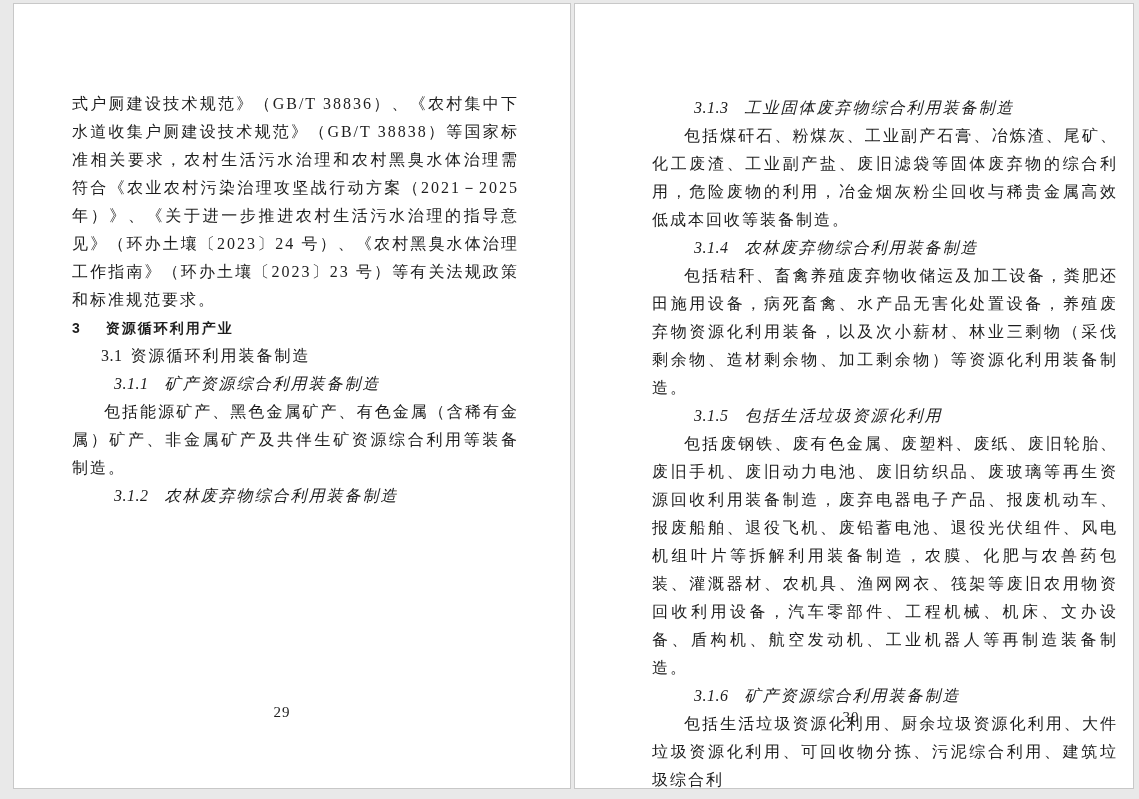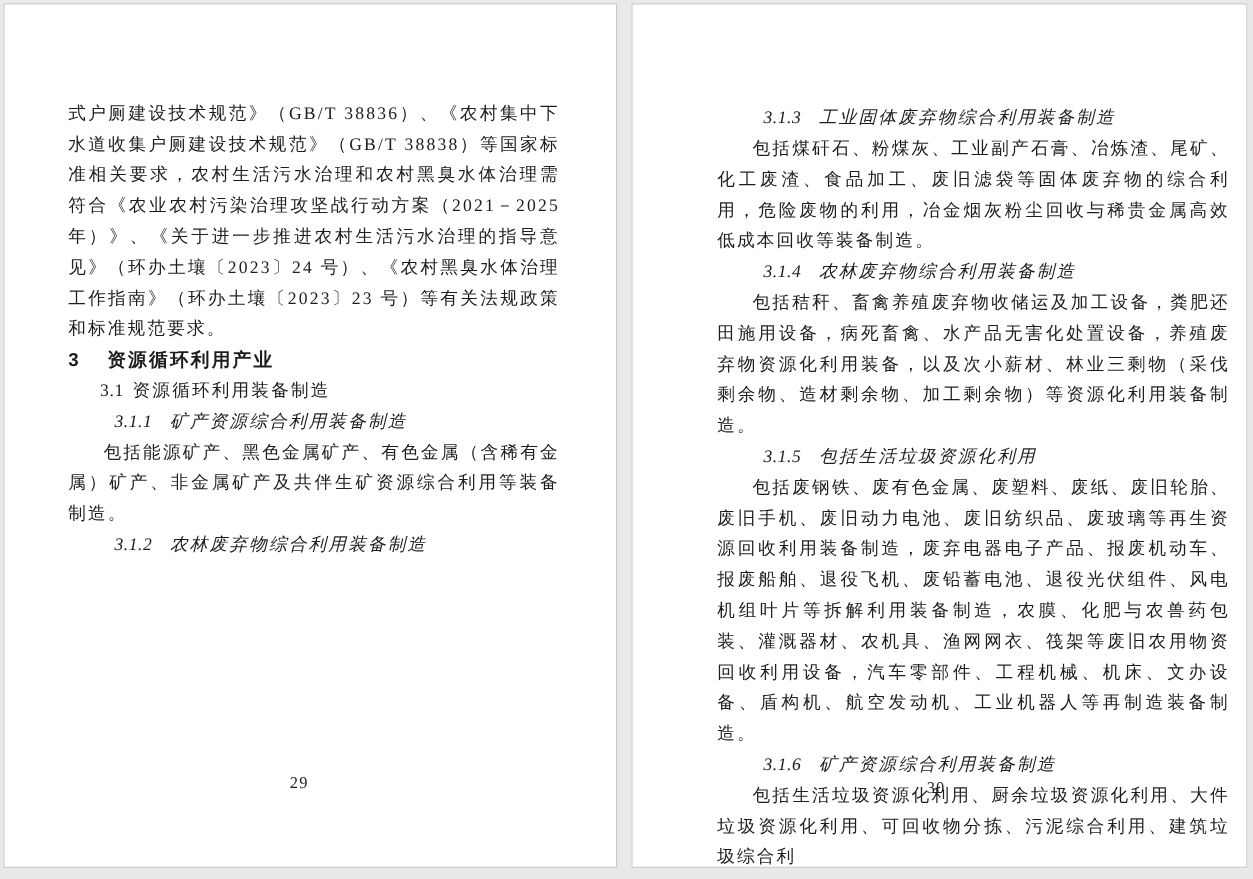--- a/index.html
+++ b/index.html
@@ -15,21 +15,21 @@
     font-family: "Liberation Serif", "DejaVu Serif", serif;
   }
   .page {
     position: absolute;
     top: 3px;
     height: 786px;
     background: #ffffff;
     border: 1px solid #c8c8c8;
     box-sizing: border-box;
   }
-  #pageL { left: 3px;   width: 558px; }
+  #pageL { left: 13px;   width: 558px; }
   #pageR { left: 574px; width: 560px; }
 
   .content {
     position: absolute;
     color: #1d1d1d;
     font-size: 16px;
     line-height: 28px;
     letter-spacing: 2px;
     text-align: justify;
     text-justify: inter-character;
@@ -38,21 +38,21 @@
   #pageR .content { left: 77px; right: 15px; top: 90px; }
 
   p { margin: 0; padding: 0; }
 
   .para { text-indent: 2em; }
   .para.cont { text-indent: 0; }
 
   .h-chapter {
     font-family: "Liberation Sans", "DejaVu Sans", sans-serif;
     font-weight: 700;
-    font-size: 17px;
+    font-size: 14px;
     letter-spacing: 2px;
   }
   .h-chapter .num { margin-right: 24px; }
 
   .h-section {
     margin-left: 29px;
   }
   .h-section .num { margin-right: 8px; letter-spacing: 0.5px; }
 
   .h-sub {
@@ -104,21 +104,21 @@
 
     <div class="page-num">29</div>
   </div>
 
   <div class="page" id="pageR">
     <div class="content">
 
       <p class="h-sub">
         <span class="num">3.1.3</span><span>工业固体废弃物综合利用装备制造</span>
       </p>
-      <p class="para">包括煤矸石、粉煤灰、工业副产石膏、冶炼渣、尾矿、化工废渣、食品加工、废旧滤袋等固体废弃物的综合利用，危险废物的利用，冶金烟灰粉尘回收与稀贵金属高效低成本回收等装备制造。</p>
+      <p class="para">包括煤矸石、粉煤灰、工业副产石膏、冶炼渣、尾矿、化工废渣、工业副产盐、废旧滤袋等固体废弃物的综合利用，危险废物的利用，冶金烟灰粉尘回收与稀贵金属高效低成本回收等装备制造。</p>
 
       <p class="h-sub">
         <span class="num">3.1.4</span><span>农林废弃物综合利用装备制造</span>
       </p>
       <p class="para">包括秸秆、畜禽养殖废弃物收储运及加工设备，粪肥还田施用设备，病死畜禽、水产品无害化处置设备，养殖废弃物资源化利用装备，以及次小薪材、林业三剩物（采伐剩余物、造材剩余物、加工剩余物）等资源化利用装备制造。</p>
 
       <p class="h-sub">
         <span class="num">3.1.5</span><span>包括生活垃圾资源化利用</span>
       </p>
       <p class="para">包括废钢铁、废有色金属、废塑料、废纸、废旧轮胎、废旧手机、废旧动力电池、废旧纺织品、废玻璃等再生资源回收利用装备制造，废弃电器电子产品、报废机动车、报废船舶、退役飞机、废铅蓄电池、退役光伏组件、风电机组叶片等拆解利用装备制造，农膜、化肥与农兽药包装、灌溉器材、农机具、渔网网衣、筏架等废旧农用物资回收利用设备，汽车零部件、工程机械、机床、文办设备、盾构机、航空发动机、工业机器人等再制造装备制造。</p>

